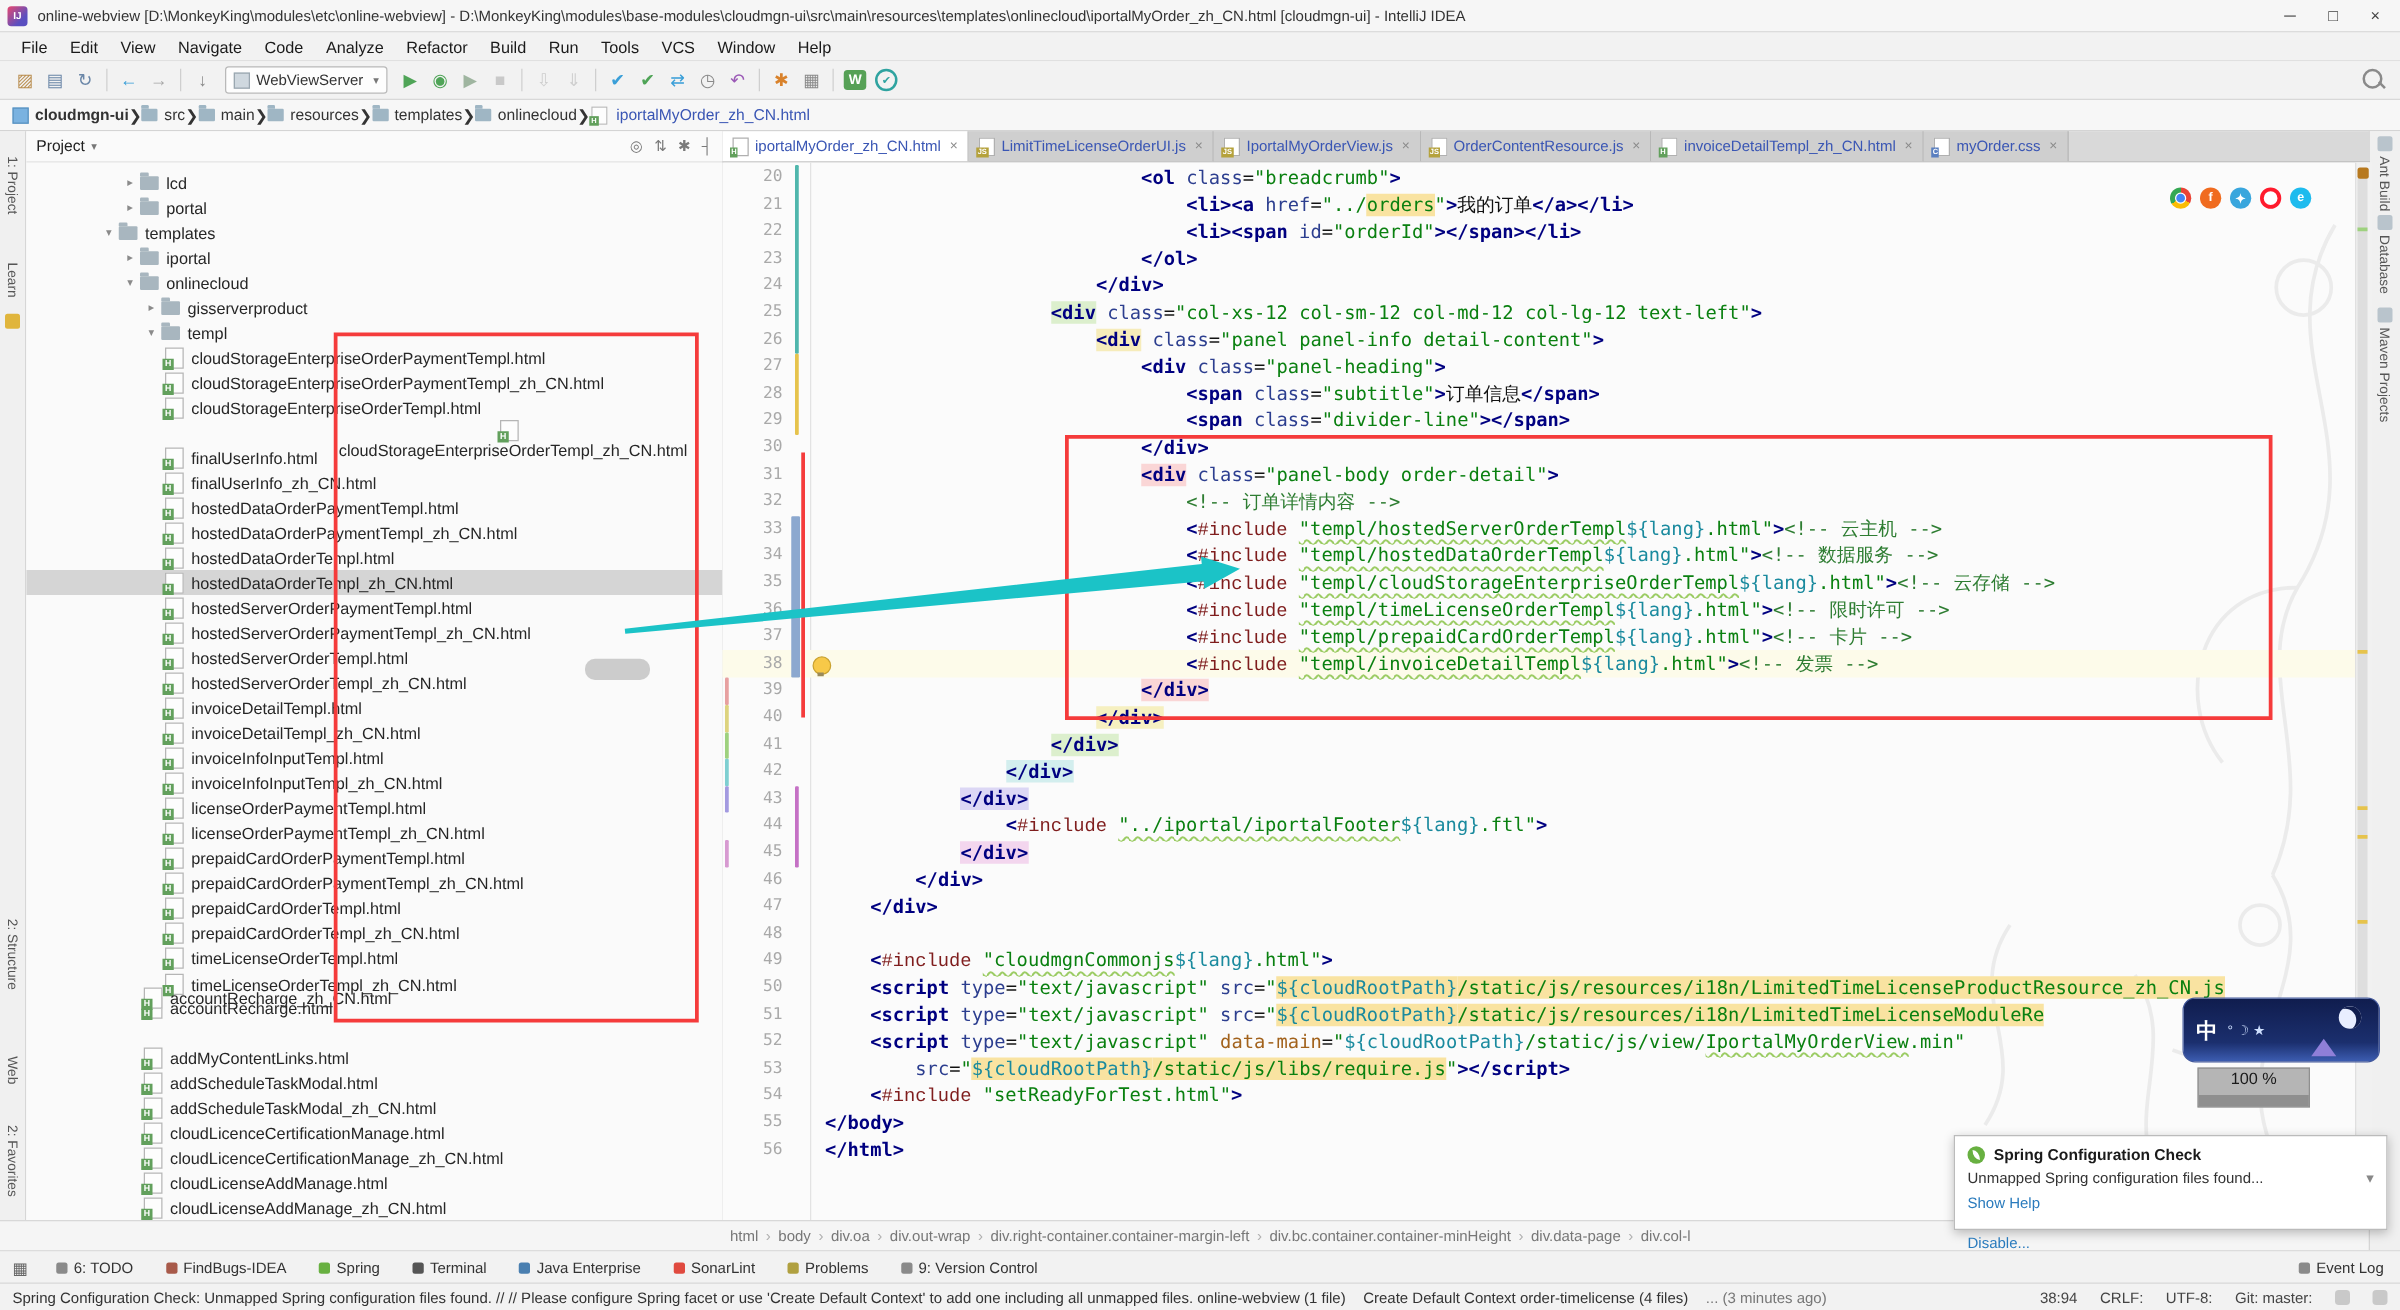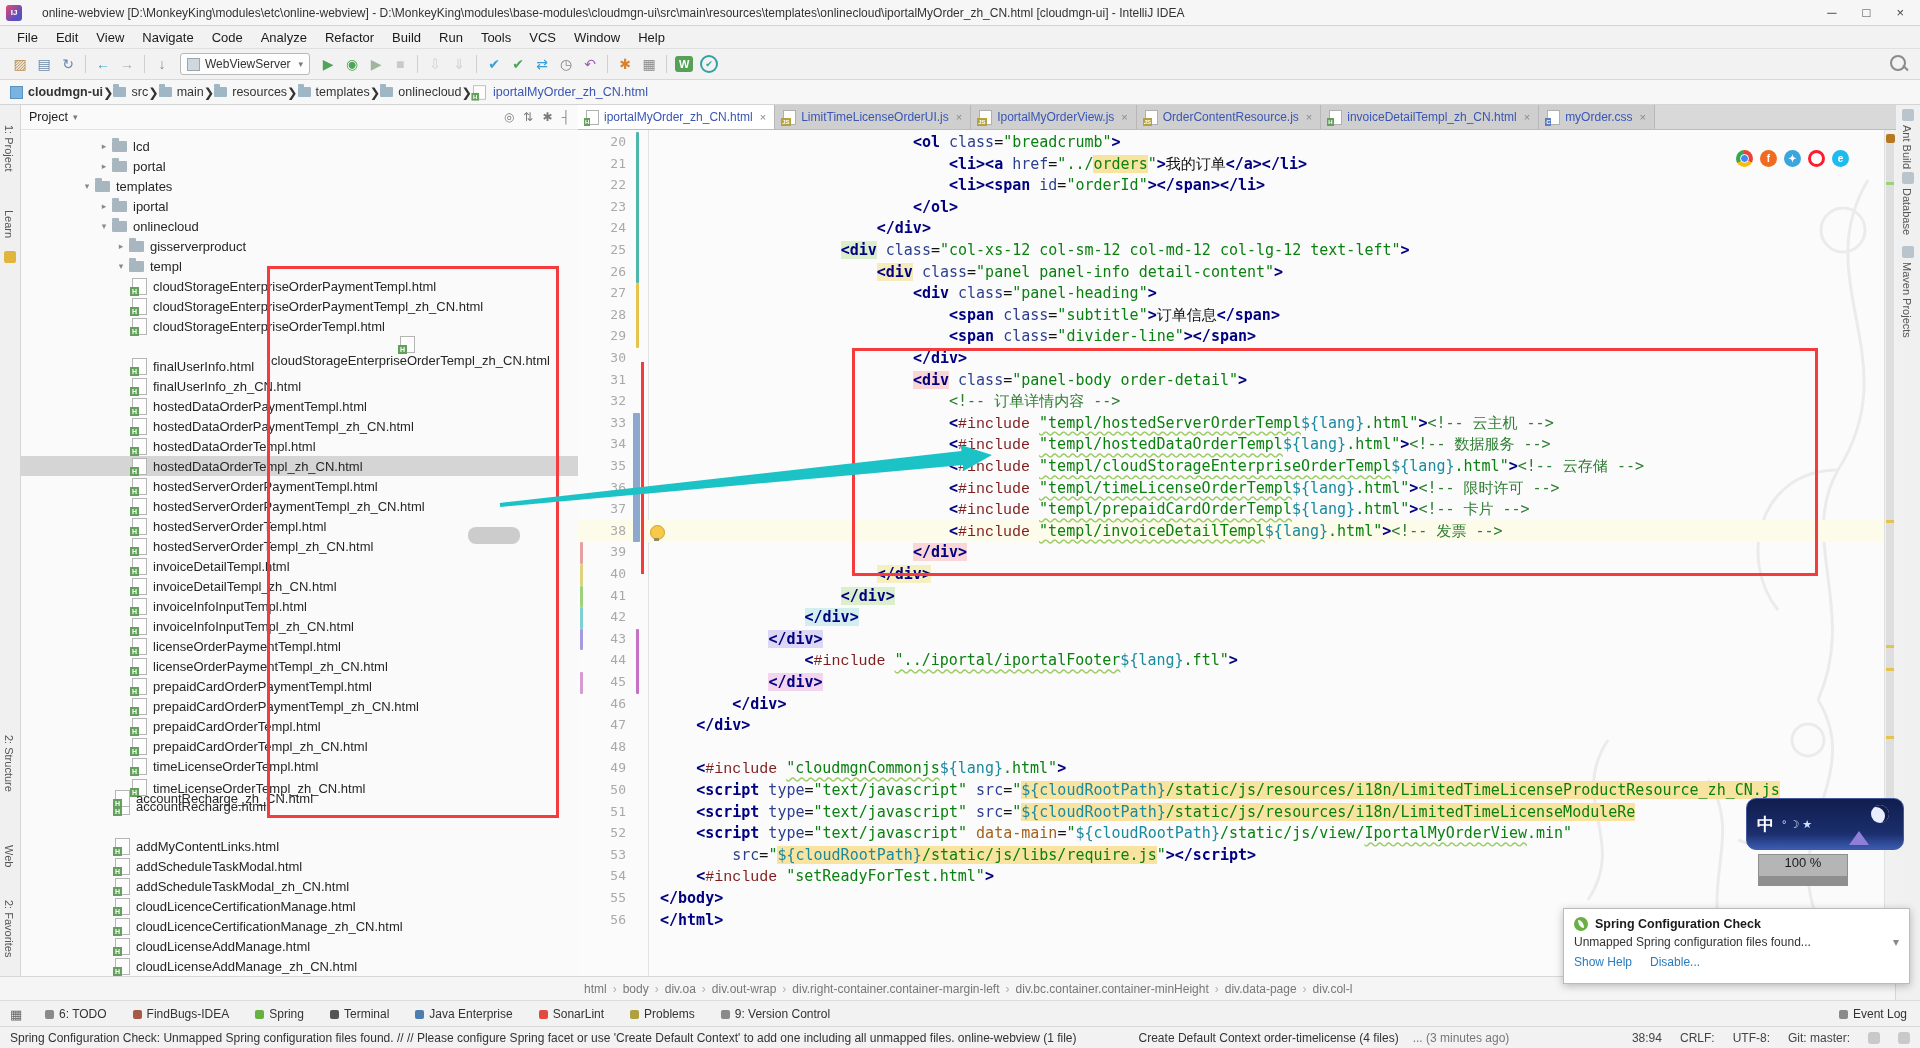--- a/index.html
+++ b/index.html
@@ -2,21 +2,21 @@
 <html><head>
 <meta charset="utf-8">
 <style>
   html,body{margin:0;padding:0;background:#e8e8e8;}
   #app{position:relative;width:1920px;height:1048px;background:#f5f5f5;overflow:hidden;
        font-family:"Liberation Sans",sans-serif;color:#1a1a1a;font-size:13px;}
   
   .titlebar{position:absolute;left:0;top:0;width:1920px;height:26px;background:#f6f6f6;
             border-bottom:1px solid #d4d4d4;display:flex;align-items:center;padding:0 6px;box-sizing:border-box;}
   .app-logo{width:16px;height:16px;border-radius:3px;background:linear-gradient(135deg,#e8486f,#5a4fc0 70%);
-            color:#fff;font-size:8px;font-weight:bold;display:flex;align-items:center;justify-content:center;margin-right:20px;}
+            color:#fff;font-size:8px;font-weight:bold;display:flex;align-items:center;justify-content:center;margin-right:8px;}
   .title-text{font-size:12px;color:#333;white-space:nowrap;overflow:hidden;flex:1;}
   .win-controls{display:flex;gap:26px;margin-right:10px;color:#444;font-size:13px;}
   .win-controls span{cursor:default;}
   
   .menubar{position:absolute;left:0;top:26px;width:1920px;height:23px;background:#f2f2f2;display:flex;
            align-items:center;padding-left:8px;border-bottom:1px solid #e0e0e0;box-sizing:border-box;}
   .menubar .mi{padding:0 9px;font-size:13px;color:#1a1a1a;}
   
   .toolbar{position:absolute;left:0;top:49px;width:1920px;height:31px;background:#f2f2f2;display:flex;
            align-items:center;padding-left:8px;border-bottom:1px solid #d8d8d8;box-sizing:border-box;}
@@ -128,21 +128,21 @@
   .statusbar .right{margin-left:auto;display:flex;align-items:center;gap:18px;color:#444;}
   .sb-ico{width:12px;height:12px;background:#c9c9c9;border-radius:3px;}
   
   .notif{position:absolute;left:1563px;top:908px;width:347px;height:76px;background:#fff;border:1px solid #bbb;
          box-shadow:0 2px 8px rgba(0,0,0,.25);padding:8px 10px;box-sizing:border-box;z-index:70;}
   .notif .t-row{display:flex;align-items:center;font-weight:bold;font-size:12.5px;color:#1a1a1a;}
   .leaf{width:14px;height:14px;border-radius:50%;background:#68b041;margin-right:7px;position:relative;flex:none;}
   .leaf::after{content:"";position:absolute;left:4px;top:3px;width:6px;height:8px;background:#fff;border-radius:0 100% 0 100%;}
   .notif .msg{font-size:12px;color:#333;margin-top:4px;display:flex;}
   .notif .chev{margin-left:auto;color:#888;}
-  .notif .links{margin-top:6px;font-size:12px;color:#2a7bbd;display:flex;gap:18px;}
+  .notif .links{margin-top:6px;font-size:12px;color:#2a7bbd;display:flex;gap:18px;flex-direction:column;}
   
   .ime{position:absolute;left:1746px;top:798px;width:158px;height:52px;border-radius:10px;z-index:60;
        background:linear-gradient(180deg,#101d4e 0%,#1b2f6e 70%,#3c5cb0 100%);border:1px solid #43599c;
        display:flex;align-items:center;padding:0 10px;box-sizing:border-box;overflow:hidden;}
   .ime .zh{color:#fff;font-size:17px;font-weight:bold;margin-right:8px;}
   .ime .sym{color:#cfe0ff;font-size:11px;margin-right:7px;}
   .ime .moon{position:absolute;right:14px;top:6px;width:18px;height:18px;border-radius:50%;background:#e8eeff;
              box-shadow:-4px 2px 0 rgba(16,29,78,1) inset;}
   .ime .mount{position:absolute;right:34px;bottom:4px;width:0;height:0;border-left:10px solid transparent;
               border-right:10px solid transparent;border-bottom:14px solid #8f7fd8;}
@@ -674,21 +674,21 @@
       </span>
       <span style="flex: 1 1 0%;"></span>
       <span class="twi">
         <span class="dot" style="background: rgb(138, 138, 138);"></span>
         <span>Event Log</span>
       </span>
     </div>
 
   <div class="statusbar" id="statusbar">
       <span class="seg" style="color: rgb(51, 51, 51);">Spring Configuration Check: Unmapped Spring configuration files found. // // Please configure Spring facet or use 'Create Default Context' to add one including all unmapped files. online-webview (1 file)</span>
-      <span class="seg" style="color: rgb(51, 51, 51); margin-left: 48px;">Create Default Context order-timelicense (4 files)</span>
+      <span class="seg" style="color: rgb(51, 51, 51);">Create Default Context order-timelicense (4 files)</span>
       <span class="seg" style="color: rgb(119, 119, 119);">... (3 minutes ago)</span>
       <span class="right">
         <span>38:94</span>
         <span>CRLF:</span>
         <span>UTF-8:</span>
         <span>Git: master:</span>
         <span class="sb-ico"></span>
         <span class="sb-ico"></span>
       </span>
     </div>

